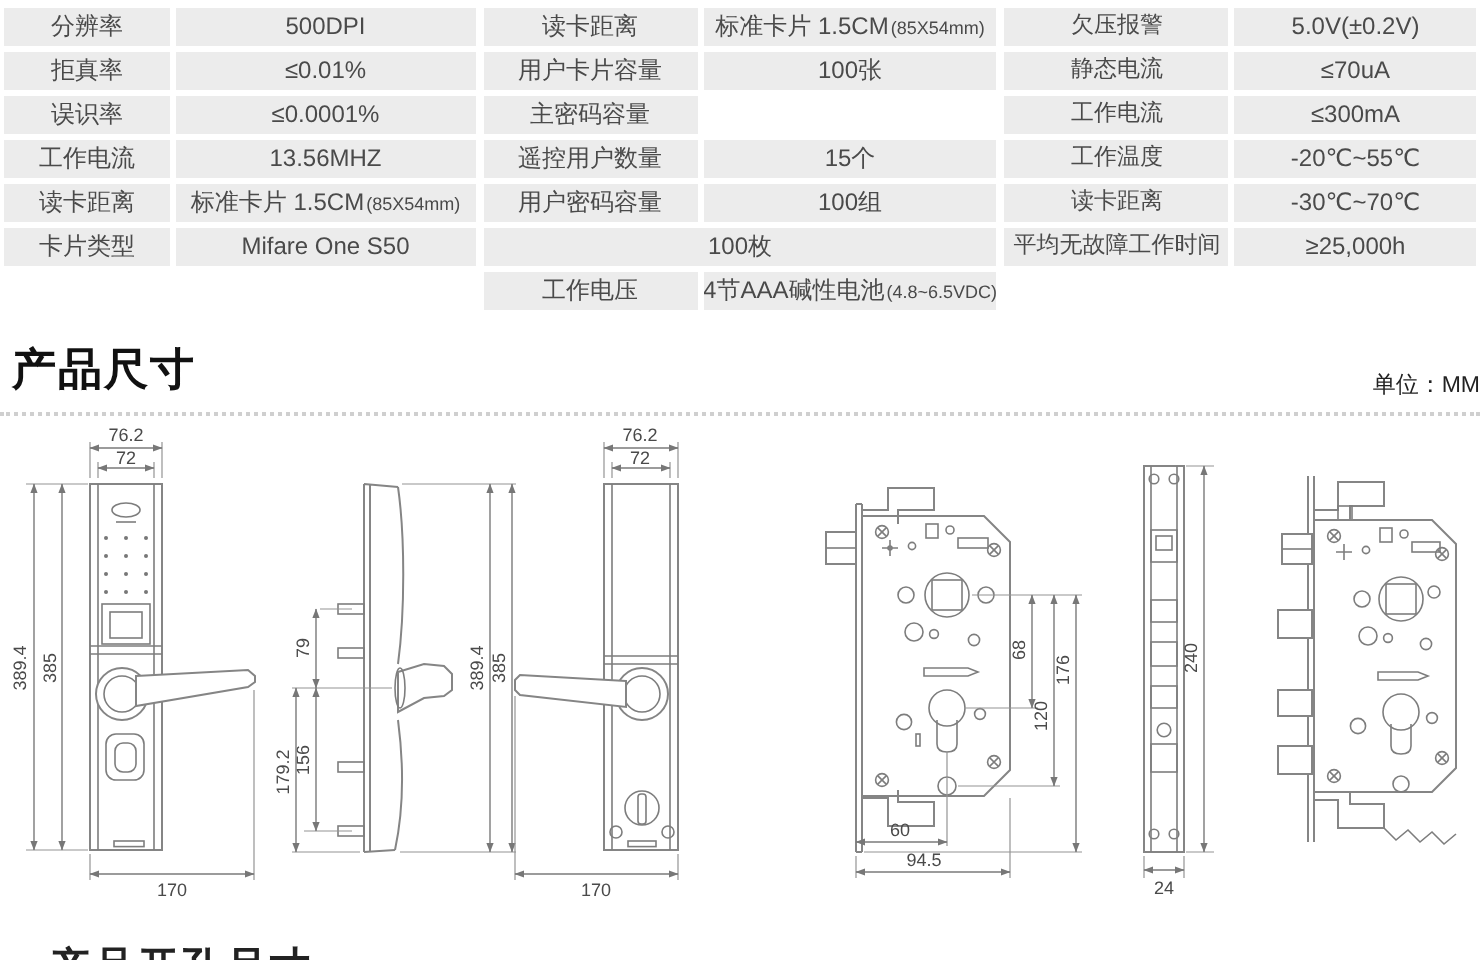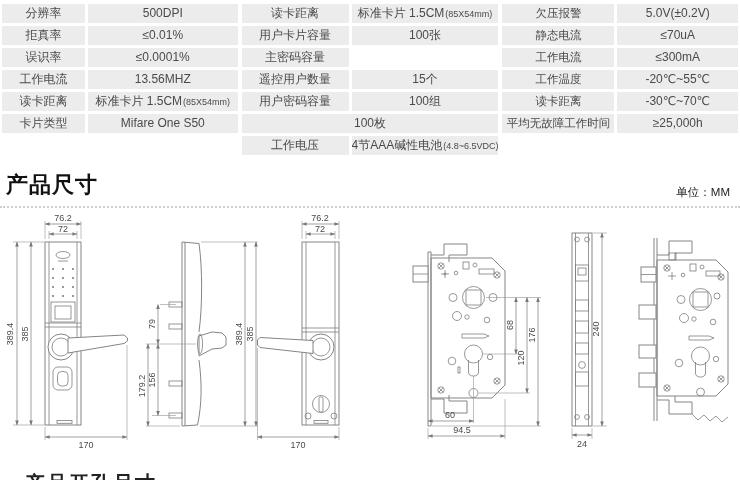--- a/index.html
+++ b/index.html
@@ -22,21 +22,21 @@
   .t1 .lbl { width:83px; } .t2 .lbl { width:107px; } .t3 .lbl { width:112px; }
   .t3 .lbl { font-size:11.5px; }
   .val { flex:1; }
   .note { font-size:9px; margin-left:1px; }
   
   .section-header {
     position:relative; margin:10px 0 0 0; padding:2px 6px 8px 6px;
     border-bottom:2px dotted #cfcfcf; height:40px;
   }
   .section-title { font-size:22px; font-weight:bold; color:#111; letter-spacing:1px;text-align:right; }
-  .unit-label { position:absolute; right:10px; bottom:6px; font-size:11.5px; color:#222; }
+  .unit-label { position:absolute; right:0; bottom:6px; font-size:11.5px; color:#222; }
   
   .drawings-wrap { width:711px; height:262px; }
   svg text { font-family:"Liberation Sans","DejaVu Sans",sans-serif; }
   .dimtxt { font-size:9px; fill:#4a4a4a; }
   .dr   { stroke:#858585; stroke-width:1; fill:none; }
   .drf  { stroke:#858585; stroke-width:1; fill:#fff; }
   .det  { stroke:#7d7d7d; stroke-width:0.8; fill:none; }
   .ext  { stroke:#949494; stroke-width:0.6; fill:none; }
   .dim  { stroke:#7a7a7a; stroke-width:0.7; fill:none; }
   .dot  { fill:#777; stroke:none; }

